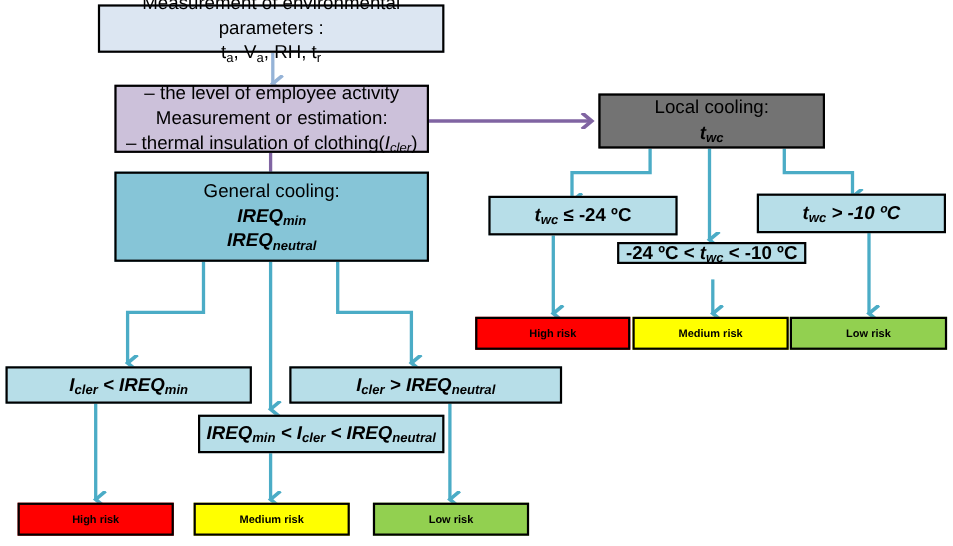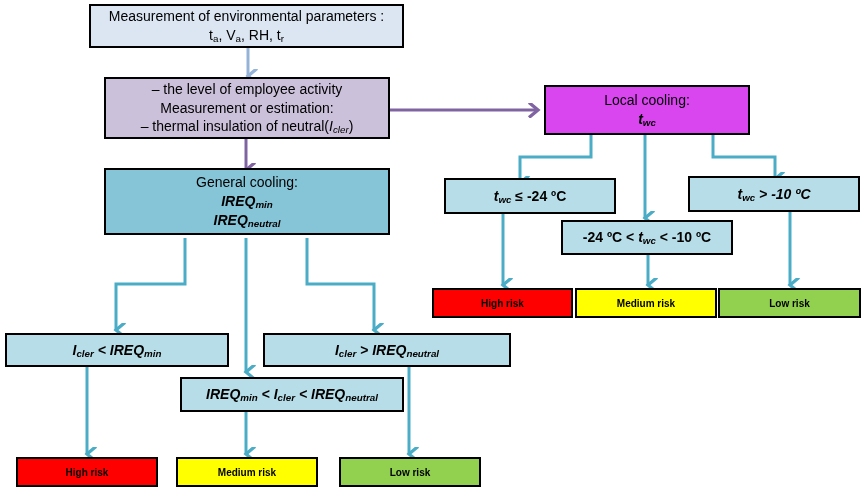--- a/index.html
+++ b/index.html
@@ -1,20 +1,20 @@
 <!DOCTYPE html>
 <html><head>
   <meta charset="utf-8">
   <style>
     html, body { margin: 0; padding: 0; background: #ffffff; }
     body { width: 866px; height: 496px; position: relative; overflow: hidden;
            font-family: "Liberation Sans", "DejaVu Sans", sans-serif; color: #000; }
     .box { position: absolute; box-sizing: border-box; border: 2px solid #000;
            display: flex; flex-direction: column; align-items: center; justify-content: center;
-           text-align: center; font-size: 14px; line-height: 1.3; }
+           text-align: center; font-size: 17px; line-height: 1.3; }
     .env { background: #dce6f2; }
     .est { background: #ccc1da; }
     .gen { background: #86c5d7; }
     .cond { background: #b7dee8; font-weight: bold; font-style: italic; }
     .cond .n { font-style: normal; }
     .risk { font-weight: bold; font-size: 10px; }
     sub { font-size: 0.7em; vertical-align: -0.25em; line-height: 0; }
     .line { line-height: 1.35; }
     .bi { font-weight: bold; font-style: italic; }
     svg.arrows { position: absolute; left: 0; top: 0; width: 866px; height: 496px; }
@@ -67,52 +67,52 @@
   <div class="line">Measurement of environmental parameters :</div>
   <div class="line">
     <span>t</span><sub>a</sub><span>, </span><span>V</span><sub>a</sub><span>, </span><span>RH</span><span>, </span><span>t</span><sub>r</sub>
   </div>
 </div>
 
 <div class="box est" style="left:104px; top:77px; width:286px; height:62px;">
   <div class="line">–   the level of employee activity</div>
   <div class="line">Measurement or estimation:</div>
   <div class="line">
-    <span>–   thermal insulation of neutral(</span><i>I</i><sub><i>cler</i></sub><span>)</span>
+    <span>–   thermal insulation of clothing(</span><i>I</i><sub><i>cler</i></sub><span>)</span>
   </div>
 </div>
 
-<div class="box gen" style="left:104px; top:168px; width:286px; height:67px;">
+<div class="box gen" style="left:104px; top:156px; width:286px; height:82px;">
   <div class="line">General cooling:</div>
   <div class="line bi"><span>IREQ</span><sub>min</sub></div>
   <div class="line bi"><span>IREQ</span><sub>neutral</sub></div>
 </div>
 
-<div class="box env" style="left:544px; top:85px; width:206px; height:50px; background:#d946ef;">
+<div class="box env" style="left:544px; top:85px; width:206px; height:50px; background:#737373;">
   <div class="line">Local cooling:</div>
   <div class="line bi"><span>t</span><sub>wc</sub></div>
 </div>
 
 <div class="box cond" style="left:5px; top:333px; width:224px; height:34px;">
   <div><span>I</span><sub>cler</sub><span> &lt; </span><span>IREQ</span><sub>min</sub></div>
 </div>
 
 <div class="box cond" style="left:135px; top:377px; width:224px; height:35px;margin-left:45px;">
   <div><span>IREQ</span><sub>min</sub><span> &lt; </span><span>I</span><sub>cler</sub><span> &lt; </span><span>IREQ</span><sub>neutral</sub></div>
 </div>
 
 <div class="box cond" style="left:263px; top:333px; width:248px; height:34px;">
   <div><span>I</span><sub>cler</sub><span> &gt; </span><span>IREQ</span><sub>neutral</sub></div>
 </div>
 
 <div class="box cond" style="left:444px; top:178px; width:172px; height:36px;text-align:right;">
   <div><span>t</span><sub>wc</sub><span class="n"> ≤ -24 ºC</span></div>
 </div>
 
-<div class="box cond" style="left:561px; top:220px; width:172px; height:35px;">
+<div class="box cond" style="left:561px; top:220px; width:172px; height:20px;">
   <div><span class="n">-24 ºC &lt; </span><span>t</span><sub>wc</sub><span class="n"> &lt; -10 ºC</span></div>
 </div>
 
 <div class="box cond" style="left:688px; top:176px; width:172px; height:36px;text-align:right;">
   <div><span>t</span><sub>wc</sub><span> &gt; -10 ºC</span></div>
 </div>
 
 <div class="box risk" style="left:16px; top:457px; width:142px; height:30px; background:#ff0000;">
   <span>High risk</span>
 </div>

